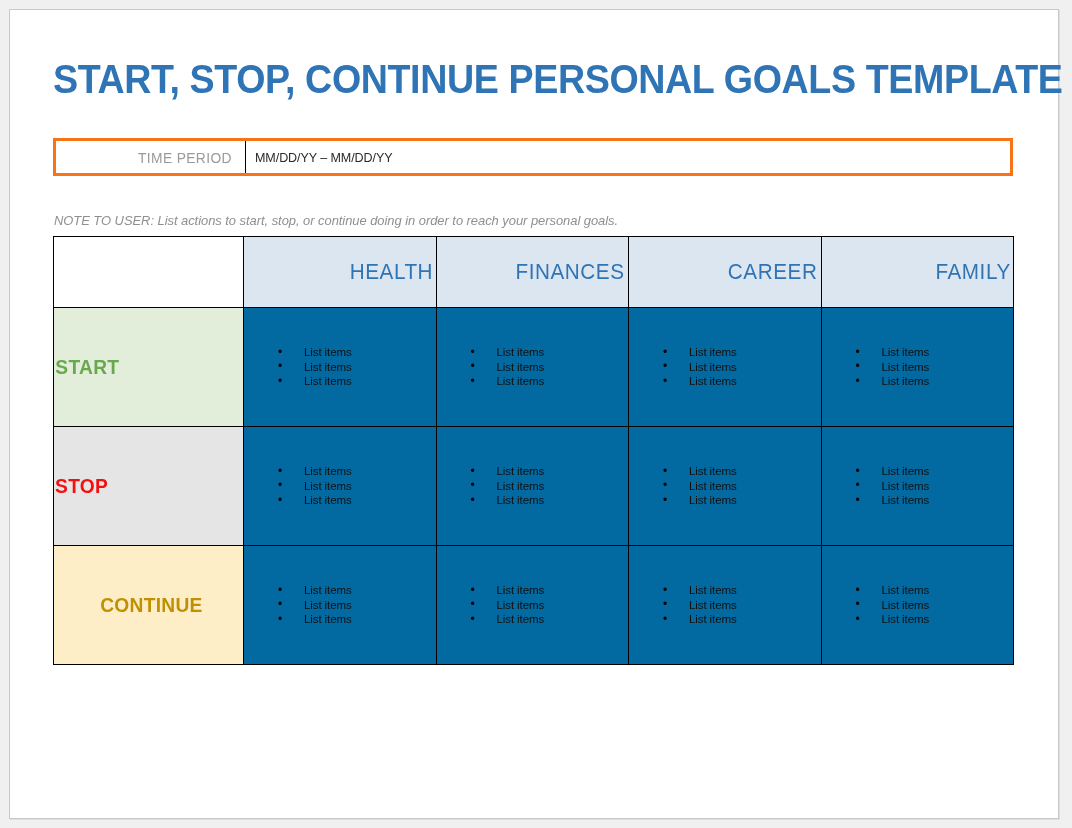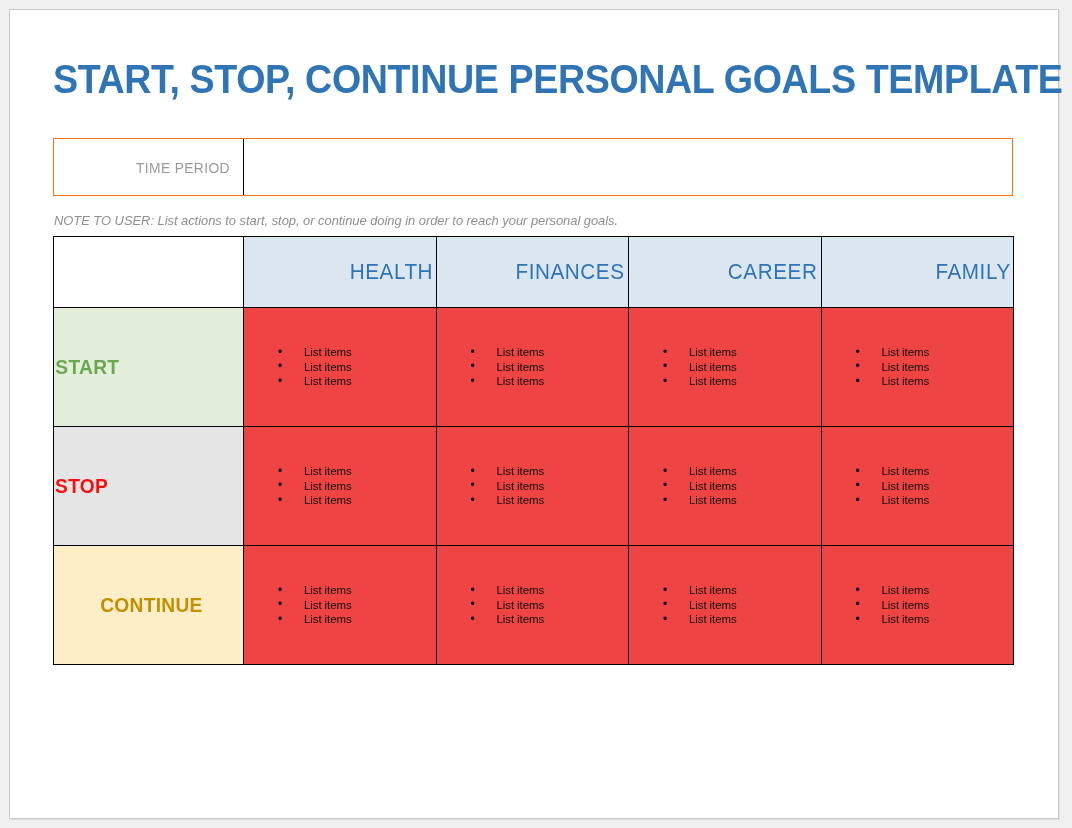--- a/index.html
+++ b/index.html
@@ -37,22 +37,22 @@
     font-stretch: condensed;
     transform: scaleX(0.94);
     transform-origin: left center;
   }
   
   .time-period-bar {
     position: absolute;
     left: 43px;
     top: 128px;
     width: 960px;
-    height: 58px;
-    border: 1px solid #f97316;
+    height: 38px;
+    border: 3px solid #f97316;
     box-sizing: border-box;
     display: flex;
     background: #ffffff;
     text-align: center;
   }
   .time-period-label-cell {
     width: 190px;
     border-right: 1px solid #000000;
     box-sizing: border-box;
     display: flex;
@@ -139,21 +139,21 @@
     transform: scaleX(0.96);
   }
   .row-start .row-label-cell { background: #e2edda; }
   .row-start .row-label-cell span { color: #6aa84f; }
   .row-stop .row-label-cell { background: #e5e5e5; }
   .row-stop .row-label-cell span { color: #f60f0f; }
   .row-continue .row-label-cell { background: #fdeec8; padding-left: 44px; }
   .row-continue .row-label-cell span { color: #c09000; }
 
   .items-cell {
-    background: #ef4444;
+    background: #0369a1;
     vertical-align: middle;
   }
   .items-list {
     margin: 0;
     padding: 0 0 0 34px;
     list-style: none;
   }
   .items-list li {
     font-size: 11.5px;
     color: #111111;
@@ -176,20 +176,23 @@
 </head>
 <body>
 
 <div class="page-frame">
 
   <div class="page-title">START, STOP, CONTINUE PERSONAL GOALS TEMPLATE</div>
 
   <div class="time-period-bar">
     <div class="time-period-label-cell">
       <span class="time-period-label">TIME PERIOD</span>
+    </div>
+    <div class="time-period-value-cell">
+      <span class="time-period-value">MM/DD/YY – MM/DD/YY</span>
     </div>
   </div>
 
   <div class="note-to-user">NOTE TO USER: List actions to start, stop, or continue doing in order to reach your personal goals.</div>
 
   <table class="goals-table">
     <colgroup>
       <col class="col-label">
       <col class="col-cat">
       <col class="col-cat">

